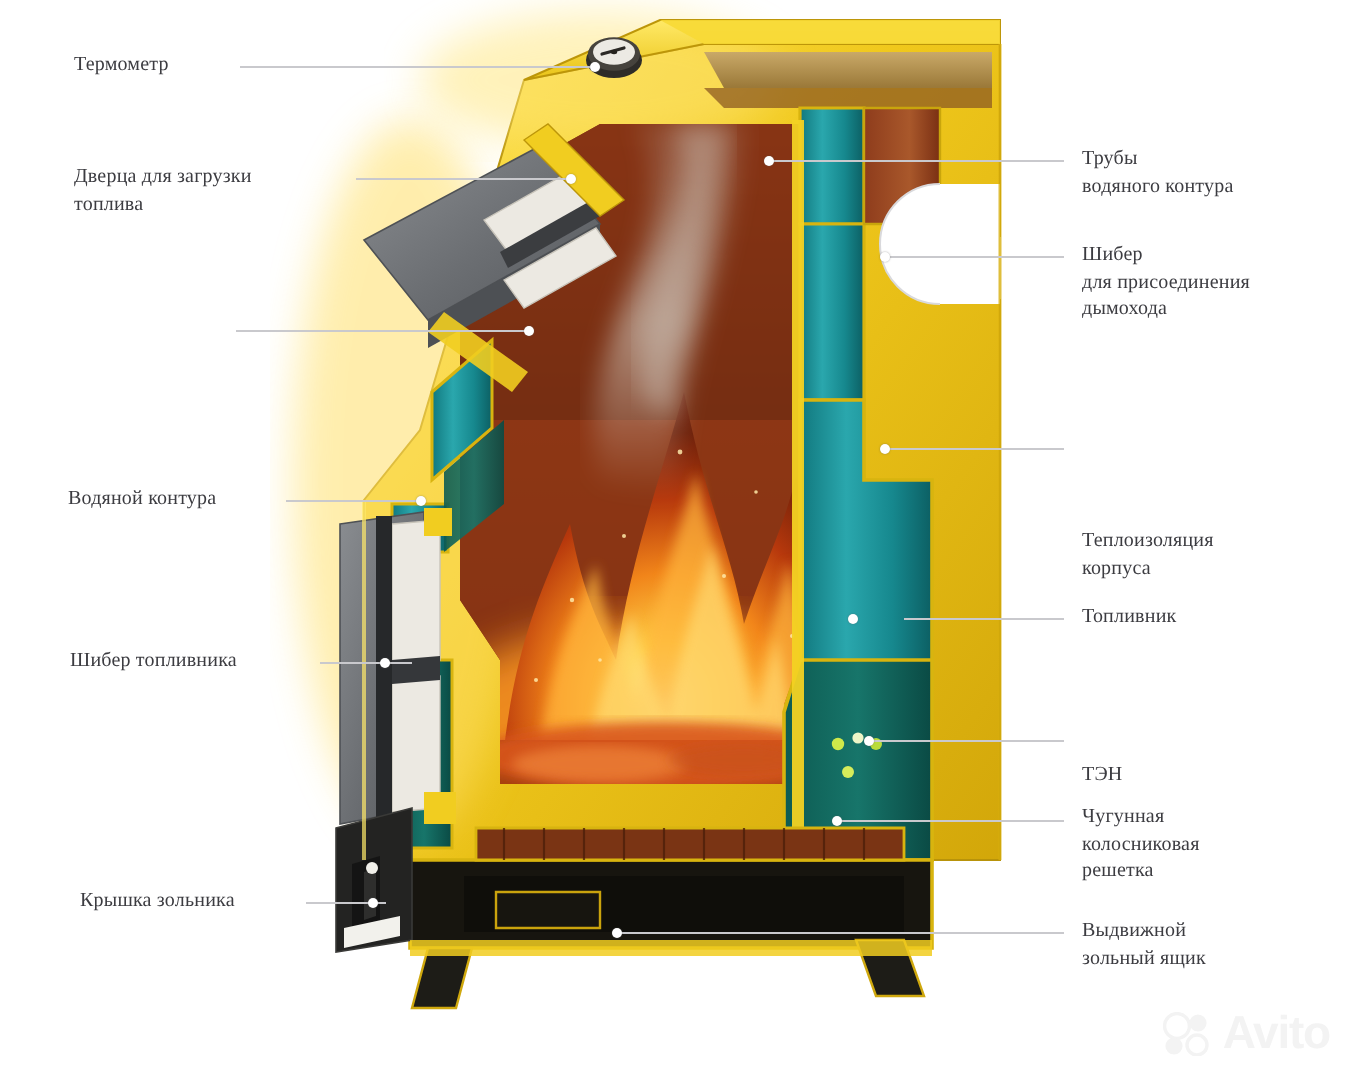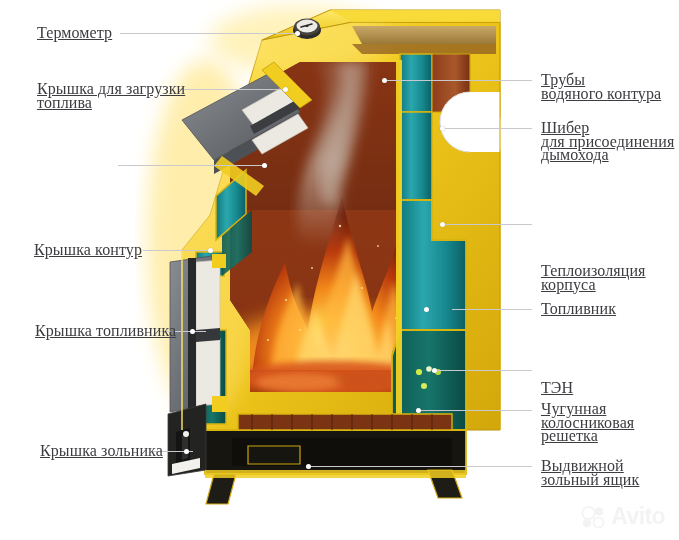--- a/index.html
+++ b/index.html
@@ -3,22 +3,22 @@
 <meta charset="utf-8">
 <title>Boiler cutaway diagram</title>
 <style>
   html,body{margin:0;padding:0;background:#fff;}
   body{width:679px;height:540px;overflow:hidden;
        font-family:"Liberation Serif","DejaVu Serif",serif;
        position:relative;}
   #stage{position:absolute;inset:0;width:679px;height:540px;background:#ffffff;}
 
   
-  .label{position:absolute;color:#3c3c41;font-size:16px;line-height:13.6px;
-         letter-spacing:.1px;white-space:pre-line;text-decoration:underline;}
+  .label{position:absolute;color:#3c3c41;font-size:10px;line-height:13.6px;
+         letter-spacing:.1px;white-space:pre-line;}
   .label.right{text-align:left;}
   .label.left{text-align:left;}
 
   
   .leader{position:absolute;height:1px;background:#c9c9cd;}
   .dot{position:absolute;width:5px;height:5px;border-radius:50%;
        background:#ffffff;box-shadow:0 0 1px rgba(90,90,90,.55);}
 
   
   #wm{position:absolute;right:14px;bottom:10px;display:flex;align-items:center;
@@ -279,24 +279,24 @@
 
   <div class="dot" style="left:382px;top:78px;"></div>
   <div class="dot" style="left:440px;top:126px;"></div>
   <div class="dot" style="left:440px;top:222px;"></div>
   <div class="dot" style="left:424px;top:307px;"></div>
   <div class="dot" style="left:432px;top:368px;"></div>
   <div class="dot" style="left:416px;top:408px;"></div>
   <div class="dot" style="left:306px;top:464px;"></div>
 
   <div class="label left" style="left:37px;top:26px;">Термометр</div>
-  <div class="label left" style="left:37px;top:82px;">Крышка для загрузки
+  <div class="label left" style="left:37px;top:82px;">Дверца для загрузки
 топлива</div>
-  <div class="label left" style="left:34px;top:243px;">Крышка контур</div>
-  <div class="label left" style="left:35px;top:324px;">Крышка топливника</div>
+  <div class="label left" style="left:34px;top:243px;">Водяной контура</div>
+  <div class="label left" style="left:35px;top:324px;">Шибер топливника</div>
   <div class="label left" style="left:40px;top:444px;text-align:right;">Крышка зольника</div>
 
   <div class="label right" style="left:541px;top:121px;">Шибер
 для присоединения
 дымохода</div>
   <div class="label right" style="left:541px;top:73px;">Трубы
 водяного контура</div>
   <div class="label right" style="left:541px;top:217px;margin-top:47px;">Теплоизоляция
 корпуса</div>
   <div class="label right" style="left:541px;top:302px;">Топливник</div>

